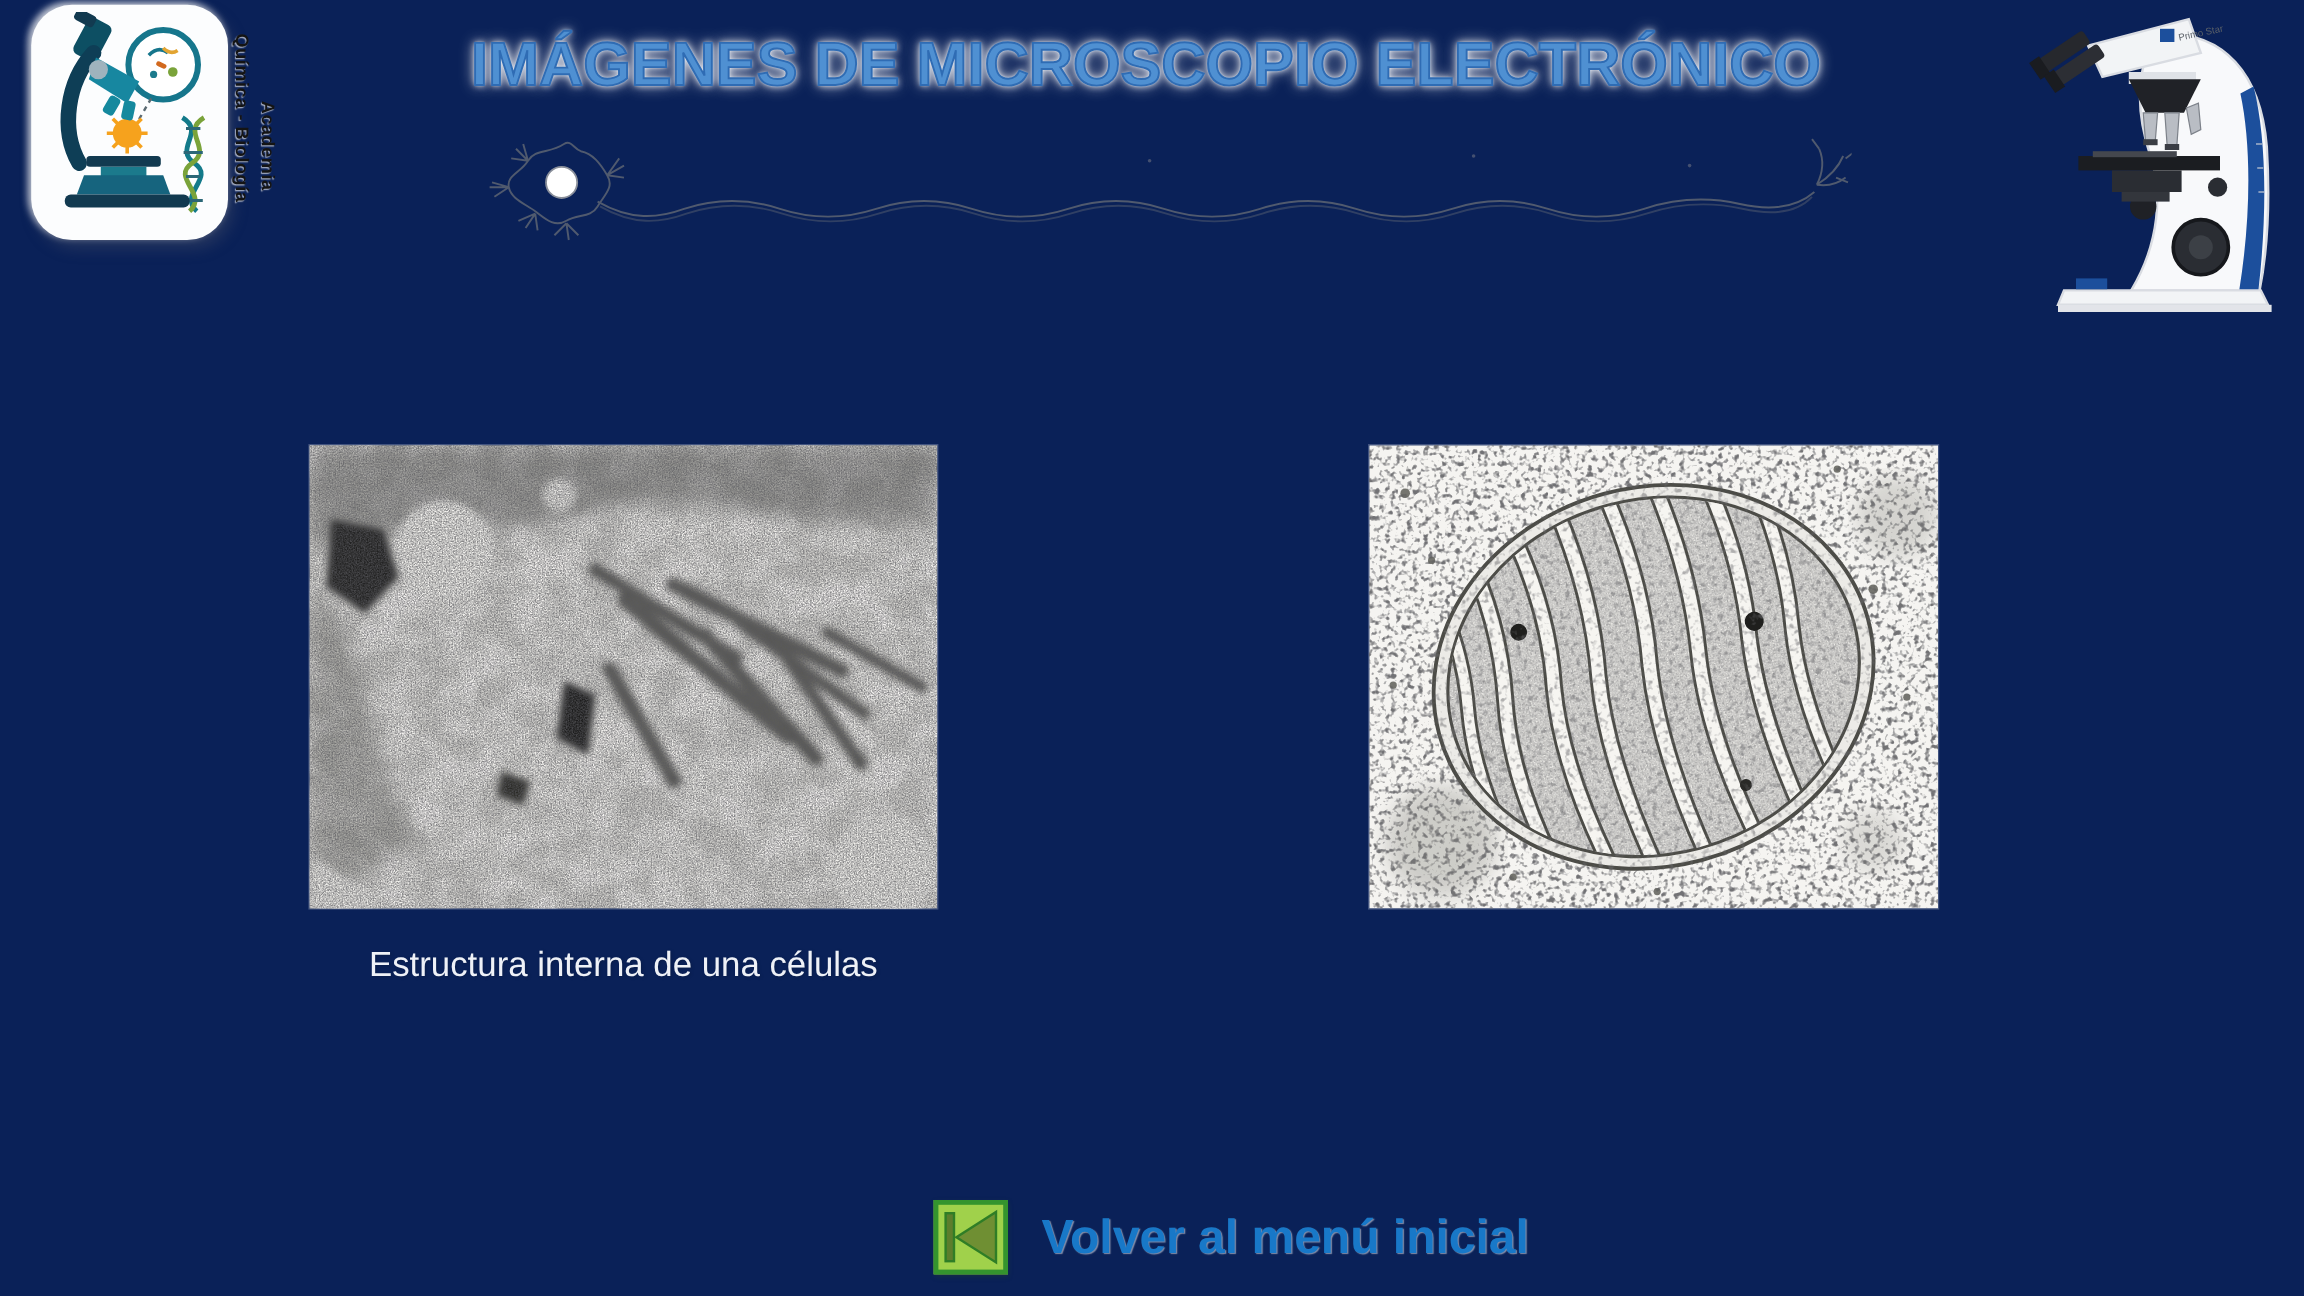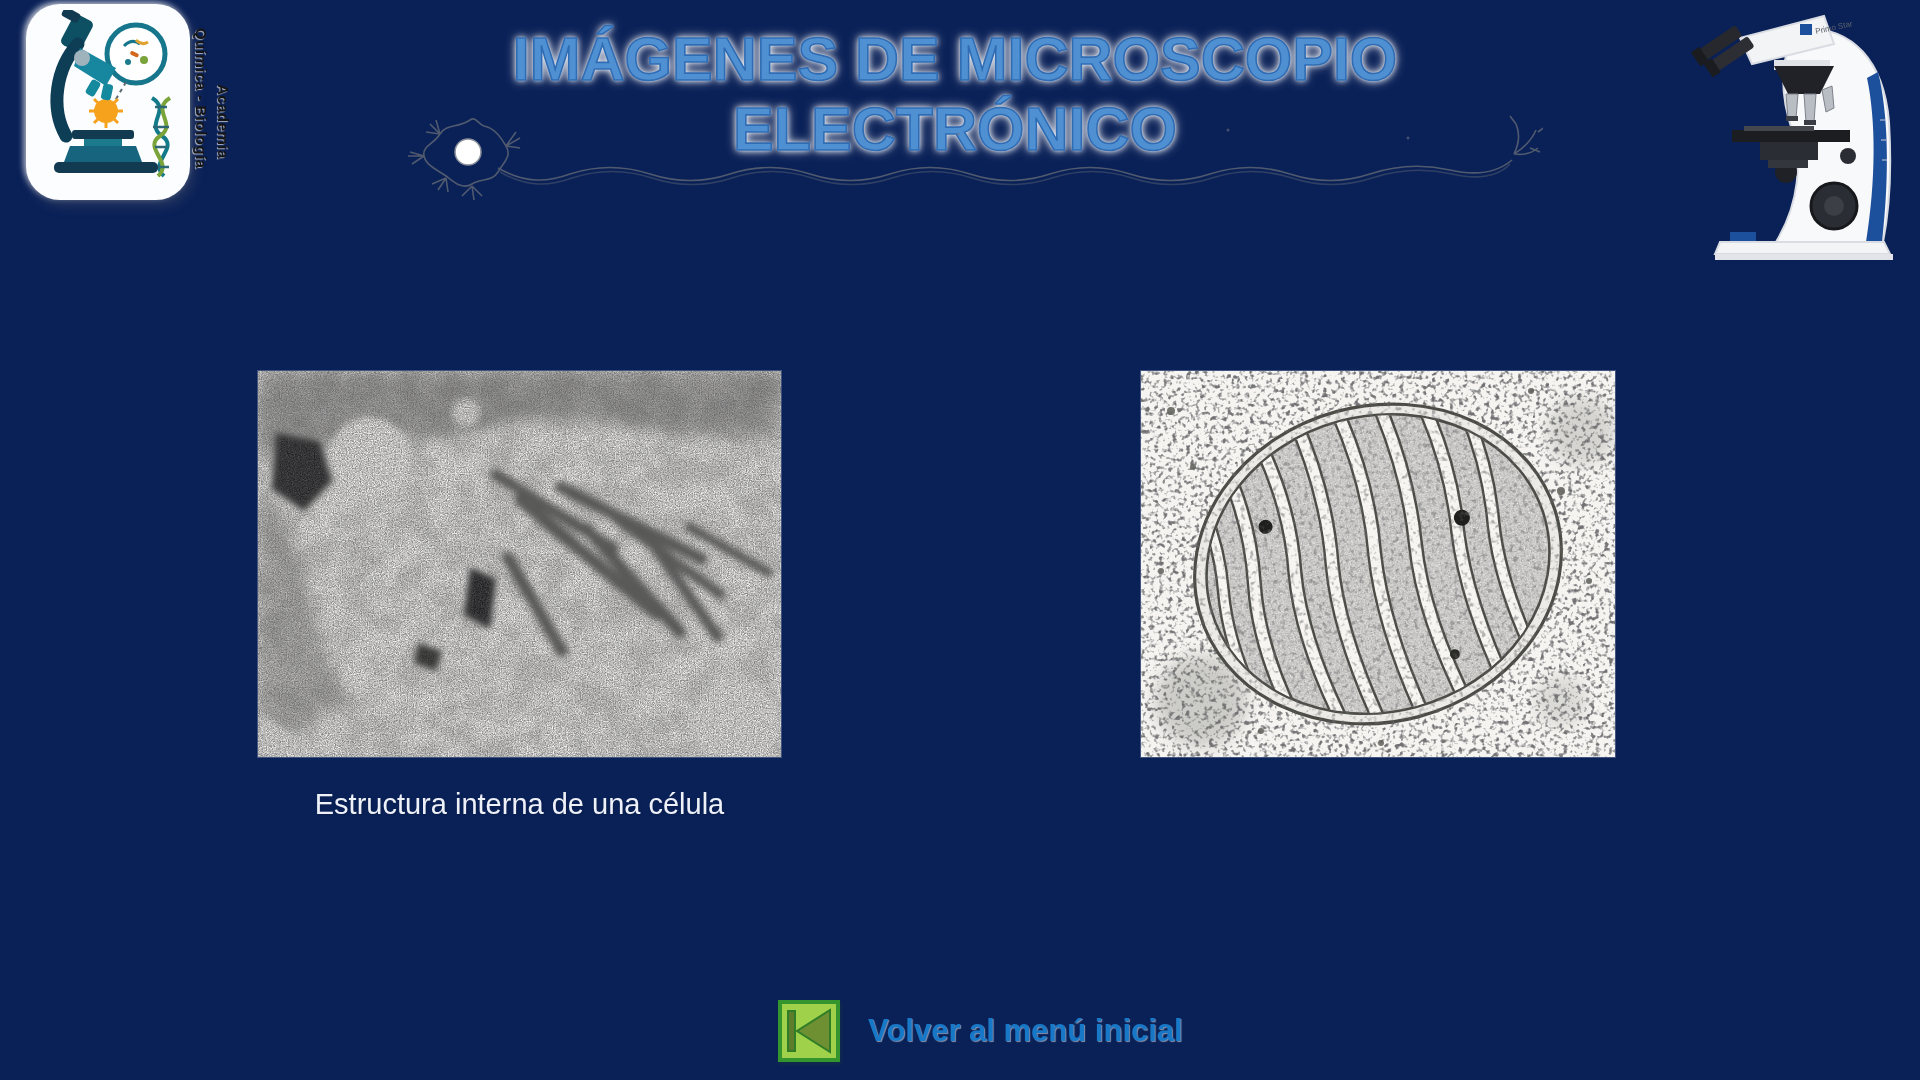--- a/index.html
+++ b/index.html
@@ -27,21 +27,21 @@
     position: absolute; left: 190px; top: 28px; height: 180px;
     writing-mode: vertical-rl;
     font-size: 15px; font-weight: bold; color: #141414; letter-spacing: .5px;
     line-height: 1.45; text-shadow: 1px 1px 1px rgba(255,255,255,.65);
   }
   .logo-text .l1 { padding-top: 56px; display:block; }
   .logo-text .l2 { display:block; }
 
   .page-title {
     position: absolute; left: 350px; top: 24px; width: 1210px;
-    text-align: center; font-size: 61px; font-weight: bold; letter-spacing: 0px;
+    text-align: center; font-size: 51px; font-weight: bold; letter-spacing: 0px;
     color: #4f90d2;
     -webkit-text-stroke: 1.6px #2f6cb4;
     text-shadow: 0 0 2px #ffffff, 0 0 6px rgba(255,255,255,.95),
                  0 0 12px rgba(255,255,255,.8), 3px 3px 4px rgba(40,70,130,.30);
   }
 
   .neuron { position: absolute; left: 398px; top: 104px; }
   .scope-photo { position: absolute; left: 1682px; top: 0px; }
 
   
@@ -69,21 +69,21 @@
   
   .back-btn {
     position: absolute; left: 778px; top: 1000px;
     display: flex; align-items: center; gap: 28px; cursor: pointer;
   }
   .back-icon {
     width: 62px; height: 62px; background: #a0d14b; border: 4px solid #34942e;
     display: flex; align-items: center; justify-content: center;
     box-shadow: 1px 2px 4px rgba(40,70,40,.35);
   }
-  .back-label { color: #1878c8; font-weight: bold; font-size: 31px;
+  .back-label { color: #1878c8; font-weight: bold; font-size: 40px;
     text-shadow: 1px 1px 1px rgba(255,255,255,.5); }
 </style>
 </head>
 <body>
 
 <div class="slide">
 
   <svg width="0" height="0" style="position:absolute" aria-hidden="true">
     <defs>
       <filter id="gA" x="-5%" y="-5%" width="110%" height="110%">
@@ -318,21 +318,21 @@
         <circle cx="448" cy="210" r="3"></circle>
           <circle cx="120" cy="360" r="3"></circle>
           <circle cx="390" cy="20" r="3"></circle>
         <circle cx="20" cy="200" r="3"></circle>
           <circle cx="240" cy="372" r="3"></circle>
       </g>
       <rect width="474" height="386" filter="url(#gC)" opacity="0.5"></rect>
     </svg>
   </div>
 
-  <div class="caption cap-cell">Estructura interna de una célula</div>
+  <div class="caption cap-cell">Estructura interna de una células</div>
 
 
   <div class="back-btn">
     <div class="back-icon">
       <svg width="50" height="48" viewBox="0 0 50 48">
         <rect x="4" y="4" width="7" height="40" fill="#5d7d2c" stroke="#2f7d26" stroke-width="2"></rect>
         <polygon points="46,3 46,45 13,24" fill="#6f8f33" stroke="#2f7d26" stroke-width="2"></polygon>
       </svg>
     </div>
     <span class="back-label">Volver al menú inicial</span>

